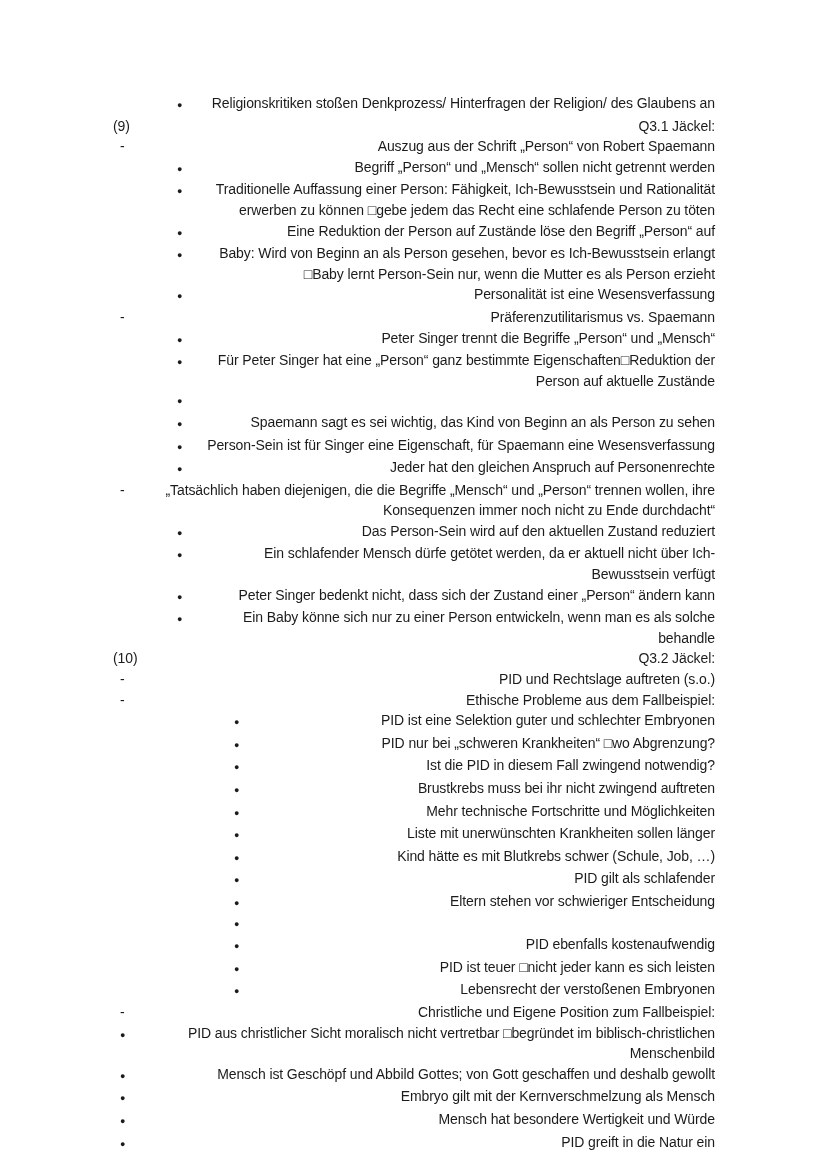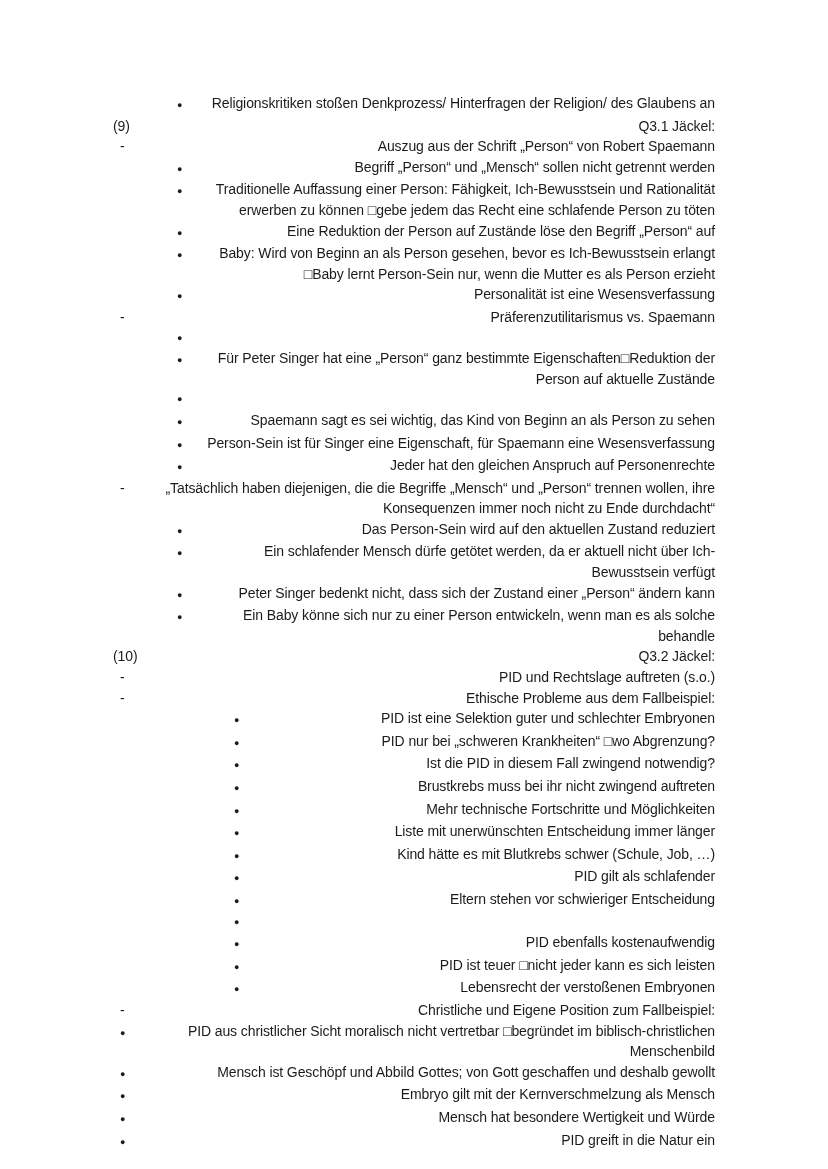--- a/index.html
+++ b/index.html
@@ -98,20 +98,21 @@
     <span class="text">Personalität ist eine Wesensverfassung</span>
   </div>
 
   <div class="line lvl-1">
     <span class="marker m-dash">-</span>
     <span class="text">Präferenzutilitarismus vs. Spaemann</span>
   </div>
 
   <div class="line lvl-2">
     <span class="marker m-disc">●</span>
+    <span class="text">Peter Singer trennt die Begriffe „Person“ und „Mensch“</span>
   </div>
 
   <div class="line lvl-2">
     <span class="marker m-disc">●</span>
     <span class="text">Für Peter Singer hat eine „Person“ ganz bestimmte Eigenschaften□Reduktion der Person auf aktuelle Zustände</span>
   </div>
 
   <div class="line lvl-2">
     <span class="marker m-disc">●</span>
   </div>
@@ -191,21 +192,21 @@
     <span class="text">Brustkrebs muss bei ihr nicht zwingend auftreten</span>
   </div>
 
   <div class="line lvl-3">
     <span class="marker m-disc">●</span>
     <span class="text">Mehr technische Fortschritte und Möglichkeiten</span>
   </div>
 
   <div class="line lvl-3">
     <span class="marker m-disc">●</span>
-    <span class="text">Liste mit unerwünschten Entscheidung immer länger</span>
+    <span class="text">Liste mit unerwünschten Krankheiten sollen länger</span>
   </div>
 
   <div class="line lvl-3">
     <span class="marker m-disc">●</span>
     <span class="text">Kind hätte es mit Blutkrebs schwer (Schule, Job, …)</span>
   </div>
 
   <div class="line lvl-3">
     <span class="marker m-disc">●</span>
     <span class="text">PID gilt als schlafender</span>

